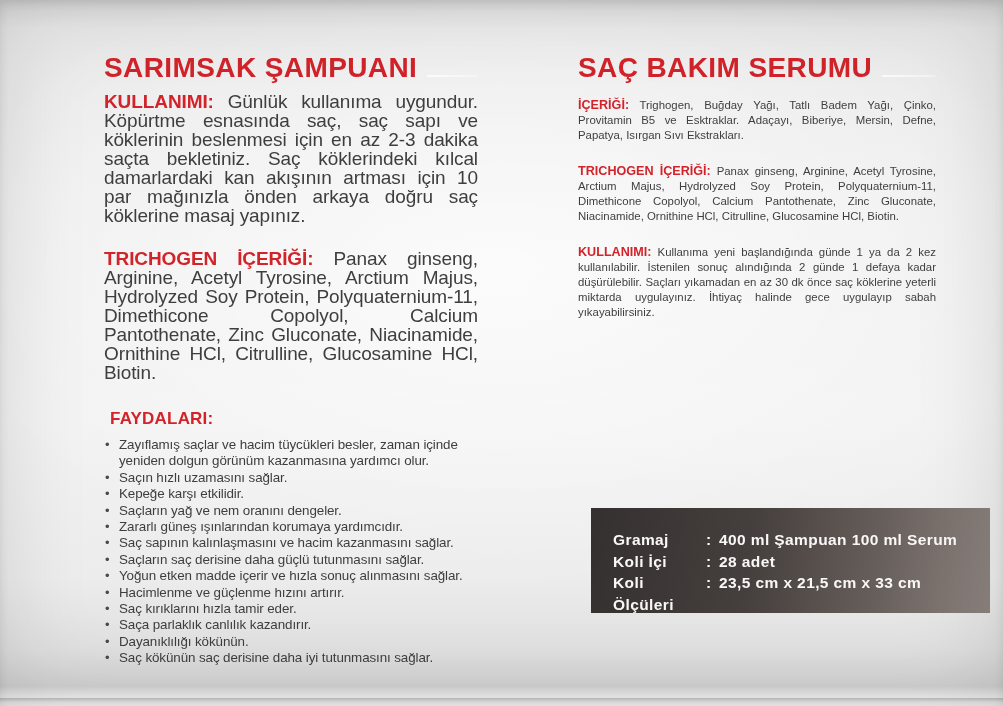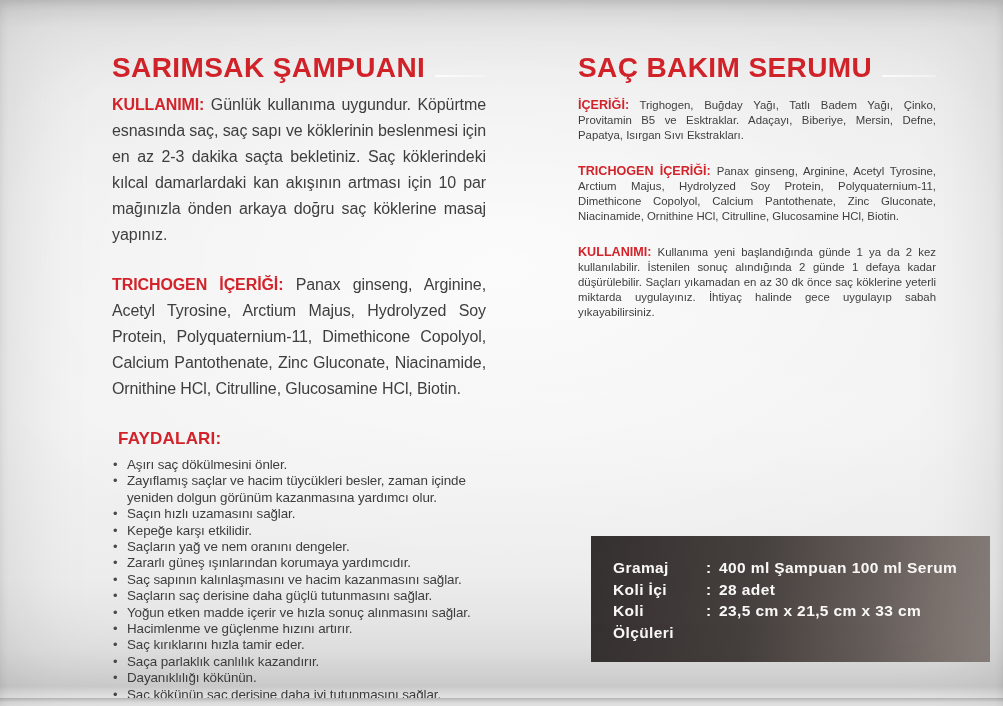--- a/index.html
+++ b/index.html
@@ -17,39 +17,39 @@
     position:absolute; inset:0; pointer-events:none; z-index:9;
     box-shadow: inset 0 0 90px rgba(0,0,0,0.13), inset 0 3px 10px rgba(0,0,0,0.10);
   }
   .floor {
     position:absolute; left:0; right:0; bottom:0; height:8px; z-index:1;
     background:linear-gradient(180deg,#bfbfbf 0%, #e9e9e9 55%, #f5f5f5 100%);
   }
 
   
   .col { position:absolute; top:52px; }
-  .col-left  { left:112px; width:374px; }
+  .col-left  { left:104px; width:374px; }
   .col-right { left:578px; width:358px; }
 
   .title-row { display:flex; align-items:flex-end; gap:10px; margin-bottom:8px; }
   .title {
     font-size:28px; font-weight:bold; letter-spacing:0.4px;
     color:#d2232a; line-height:32px; white-space:nowrap;
   }
   .title-rule {
     flex:1; height:2px; margin-bottom:7px;
     background:linear-gradient(90deg, rgba(255,255,255,0.85), rgba(255,255,255,0.35));
     border-radius:1px;
   }
 
   .sec { text-align:justify; }
   .lbl { color:#d2232a; font-weight:bold; }
 
   
-  .col-left .sec { font-size:16px; line-height:26px; letter-spacing:-0.1px; margin-bottom:21px; }
+  .col-left .sec { font-size:19px; line-height:19px; letter-spacing:-0.1px; margin-bottom:21px; }
   .col-left .sec-usage { margin-top:2px; margin-bottom:24px; }
   .col-left .sec-trichogen { margin-bottom:20px; }
 
   .benefits-title {
     color:#d2232a; font-weight:bold; font-size:17px;
     margin:27px 0 8px 6px; letter-spacing:0.2px;
   }
   ul.benefits { list-style:none; }
   ul.benefits li {
     position:relative; padding-left:15px;
@@ -60,21 +60,21 @@
     content:"•"; position:absolute; left:1px; top:0; color:#4a4a4a; font-size:13px;
   }
 
   
   .col-right .title-row { margin-bottom:14px; }
   .col-right .sec { font-size:11.4px; line-height:15px; margin-bottom:21px; letter-spacing:0; }
   .col-right .lbl { font-size:12.6px; }
 
   
   .spec-box {
-    position:absolute; left:591px; top:536px; width:399px; height:126px; z-index:2;
+    position:absolute; left:591px; top:508px; width:399px; height:105px; z-index:2;
     background:linear-gradient(97deg, #353030 0%, #453f3d 40%, #675f5b 72%, #8d8480 100%);
     padding:21px 0 0 22px;
     color:#faf8f7;
   }
   .spec-row { display:flex; font-size:15.5px; font-weight:bold; line-height:21.5px; letter-spacing:0.4px; }
   .spec-label { width:93px; }
   .spec-colon { width:13px; }
 </style>
 </head>
 <body>
@@ -87,21 +87,20 @@
 
   <p class="sec sec-usage"><span class="lbl">KULLANIMI:</span>
     <span>Günlük kullanıma uygundur. Köpürtme esnasında saç, saç sapı ve köklerinin beslenmesi için en az 2-3 dakika saçta bekletiniz. Saç köklerindeki kılcal damarlardaki kan akışının artması için 10 par mağınızla önden arkaya doğru saç köklerine masaj yapınız.</span></p>
 
   <p class="sec sec-trichogen"><span class="lbl">TRICHOGEN İÇERİĞİ:</span>
     <span>Panax ginseng, Arginine, Acetyl Tyrosine, Arctium Majus, Hydrolyzed Soy Protein, Polyquaternium-11, Dimethicone Copolyol, Calcium Pantothenate, Zinc Gluconate, Niacinamide, Ornithine HCl, Citrulline, Glucosamine HCl, Biotin.</span></p>
 
 
   <h2 class="benefits-title">FAYDALARI:</h2>
   <ul class="benefits">
-    <li>Aşırı saç dökülmesini önler.</li>
     <li>Zayıflamış saçlar ve hacim tüycükleri besler, zaman içinde yeniden dolgun görünüm kazanmasına yardımcı olur.</li>
     <li>Saçın hızlı uzamasını sağlar.</li>
     <li>Kepeğe karşı etkilidir.</li>
     <li>Saçların yağ ve nem oranını dengeler.</li>
     <li>Zararlı güneş ışınlarından korumaya yardımcıdır.</li>
     <li>Saç sapının kalınlaşmasını ve hacim kazanmasını sağlar.</li>
     <li>Saçların saç derisine daha güçlü tutunmasını sağlar.</li>
     <li>Yoğun etken madde içerir ve hızla sonuç alınmasını sağlar.</li>
     <li>Hacimlenme ve güçlenme hızını artırır.</li>
     <li>Saç kırıklarını hızla tamir eder.</li>

